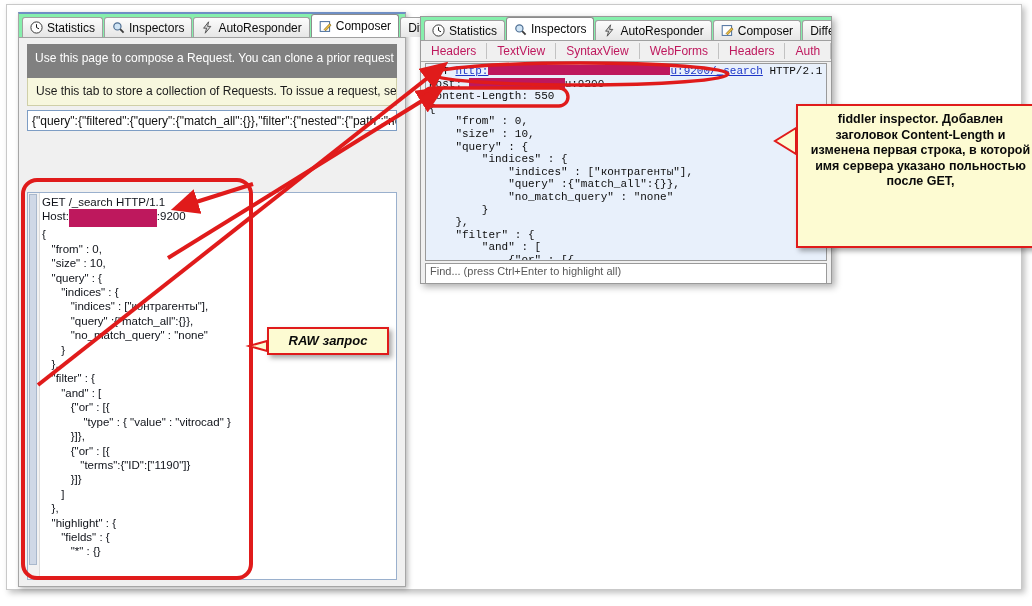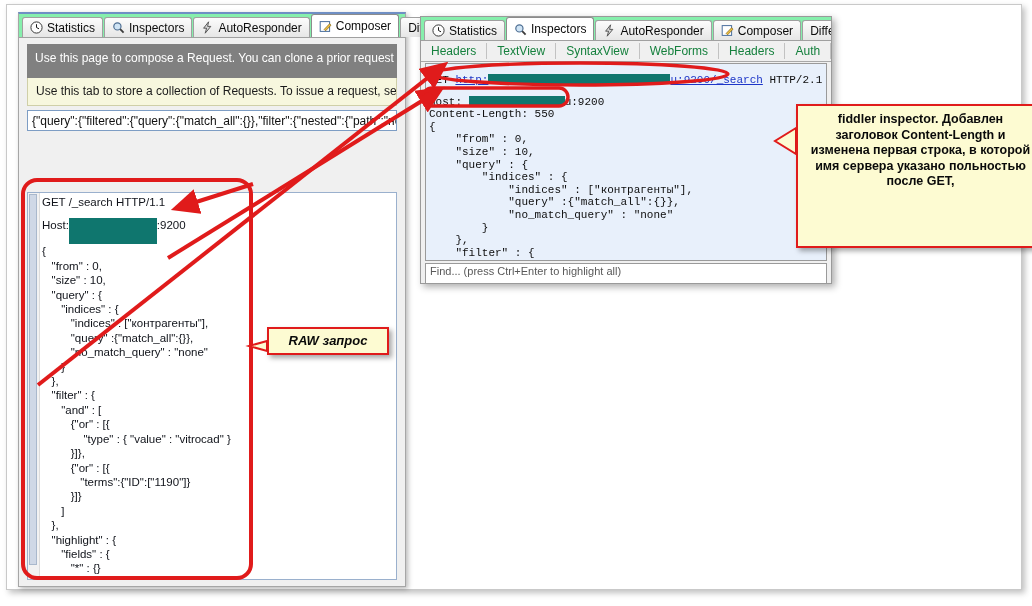--- a/index.html
+++ b/index.html
@@ -181,24 +181,23 @@
     left: 14px; top: 2px; right: 2px; bottom: 2px;
     font-family: "Liberation Sans", sans-serif;
     font-size: 11.5px;
     line-height: 14.4px;
     color: #10131a;
     white-space: pre;
     overflow: hidden;
   }
   .redact {
     display: inline-block;
-    background: #0f766e;
+    background: #be185d;
     color: transparent;
     vertical-align: baseline;
-    margin-top: 9px;
   }
 
   
   .right-window {
     position: absolute;
     left: 420px; top: 16px;
     width: 412px; height: 268px;
     background: #f0f0f0;
     border: 1px solid #9a9a9a;
     box-sizing: border-box;
@@ -207,21 +206,21 @@
   }
   .r-subtabstrip {
     display: flex;
     align-items: center;
     height: 20px;
     background: #f0f0f0;
     border-bottom: 1px solid #a8a8a8;
   }
   .r-subtab {
     font-size: 12px;
-    color: #15803d;
+    color: #be185d;
     padding: 1px 10px;
     border-right: 1px solid #c2c2c2;
     white-space: nowrap;
     cursor: default;
   }
   .r-body {
     position: absolute;
     left: 4px; top: 46px; right: 4px;
     height: 198px;
     background: #e8f0fb;
@@ -334,21 +333,21 @@
 
       <div class="hint-strip">Use this tab to store a collection of Requests. To issue a request, select i</div>
 
       <div class="query-line">{"query":{"filtered":{"query":{"match_all":{}},"filter":{"nested":{"path":"нси</div>
 
       <div class="raw-editor">
         <div class="raw-scroll">
           <div class="thumb"></div>
         </div>
         <div class="raw-text"><span>GET /_search HTTP/1.1</span>
-<span>Host:</span><span class="redact" style="width:88px;height:26px;">xxxxxxxxxx</span><span>:9200</span>
+<span>Host:</span><span class="redact" style="width:88px;height:18px;">xxxxxxxxxx</span><span>:9200</span>
 <span>{
    "from" : 0,
    "size" : 10,
    "query" : {
       "indices" : {
          "indices" : ["контрагенты"],
          "query" :{"match_all":{}},
          "no_match_query" : "none"
       }
    },

